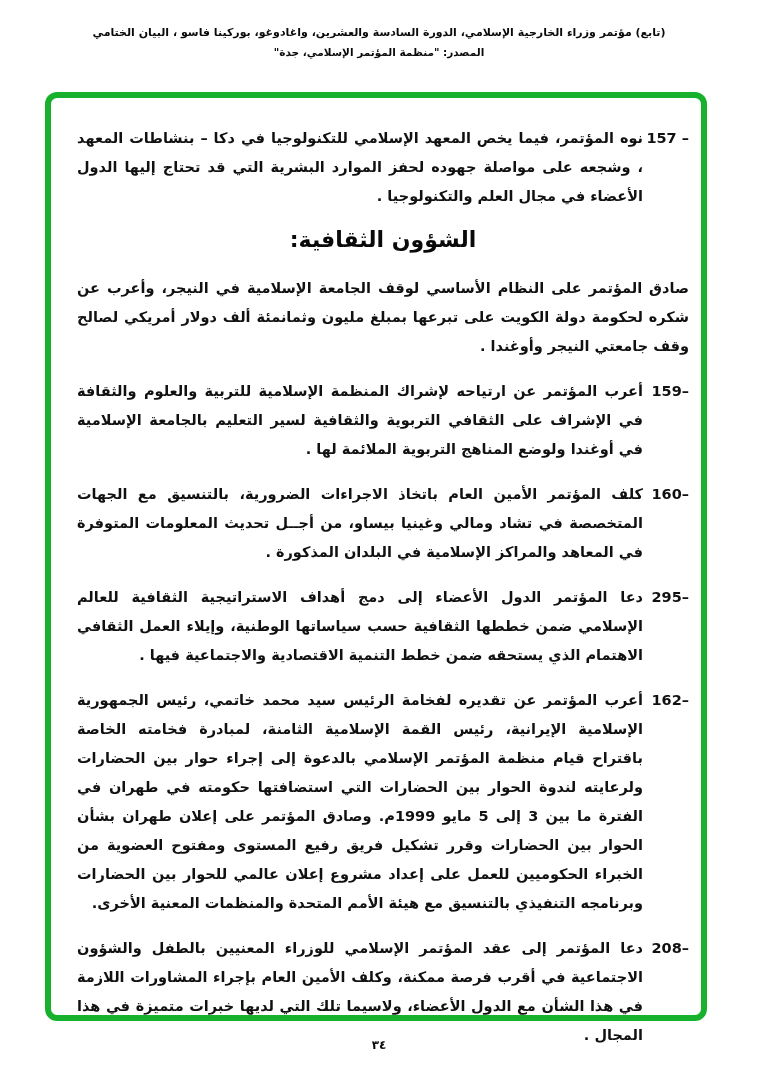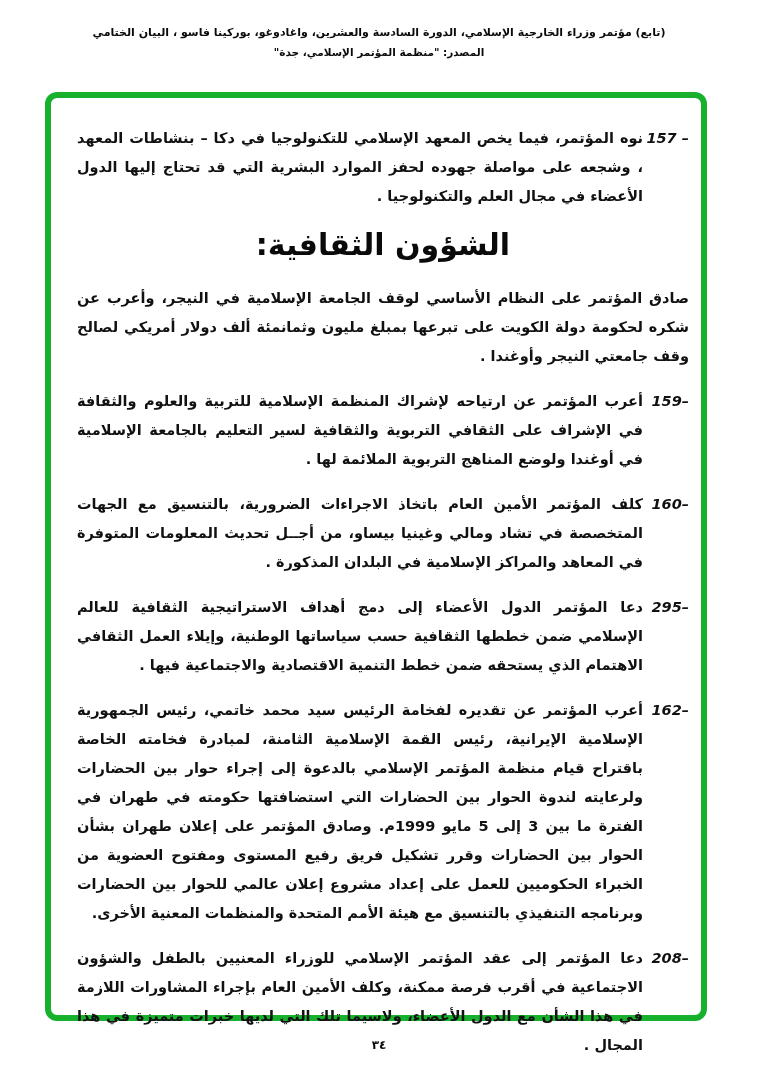--- a/index.html
+++ b/index.html
@@ -29,29 +29,28 @@
   .para {
     display:flex; direction:rtl;
     margin-bottom:16px;
     font-size:14.5px; font-weight:bold;
     line-height:29px; color:#111;
   }
   .para .num {
     flex:0 0 46px;
     direction:ltr; text-align:right;
     white-space:nowrap;
-    font-style:italic;
   }
   .para .txt {
     flex:1;
     text-align:justify;
   }
   .section-heading {
     text-align:center;
-    font-size:30px; font-weight:bold;
+    font-size:22px; font-weight:bold;
     margin:8px 0 22px 0;
     letter-spacing:0;
   }
   .footer {
     position:absolute; top:1034px; left:0; right:0;
     text-align:center;
   }
   .page-number { font-size:12px; font-weight:bold; }
 </style>
 </head>

